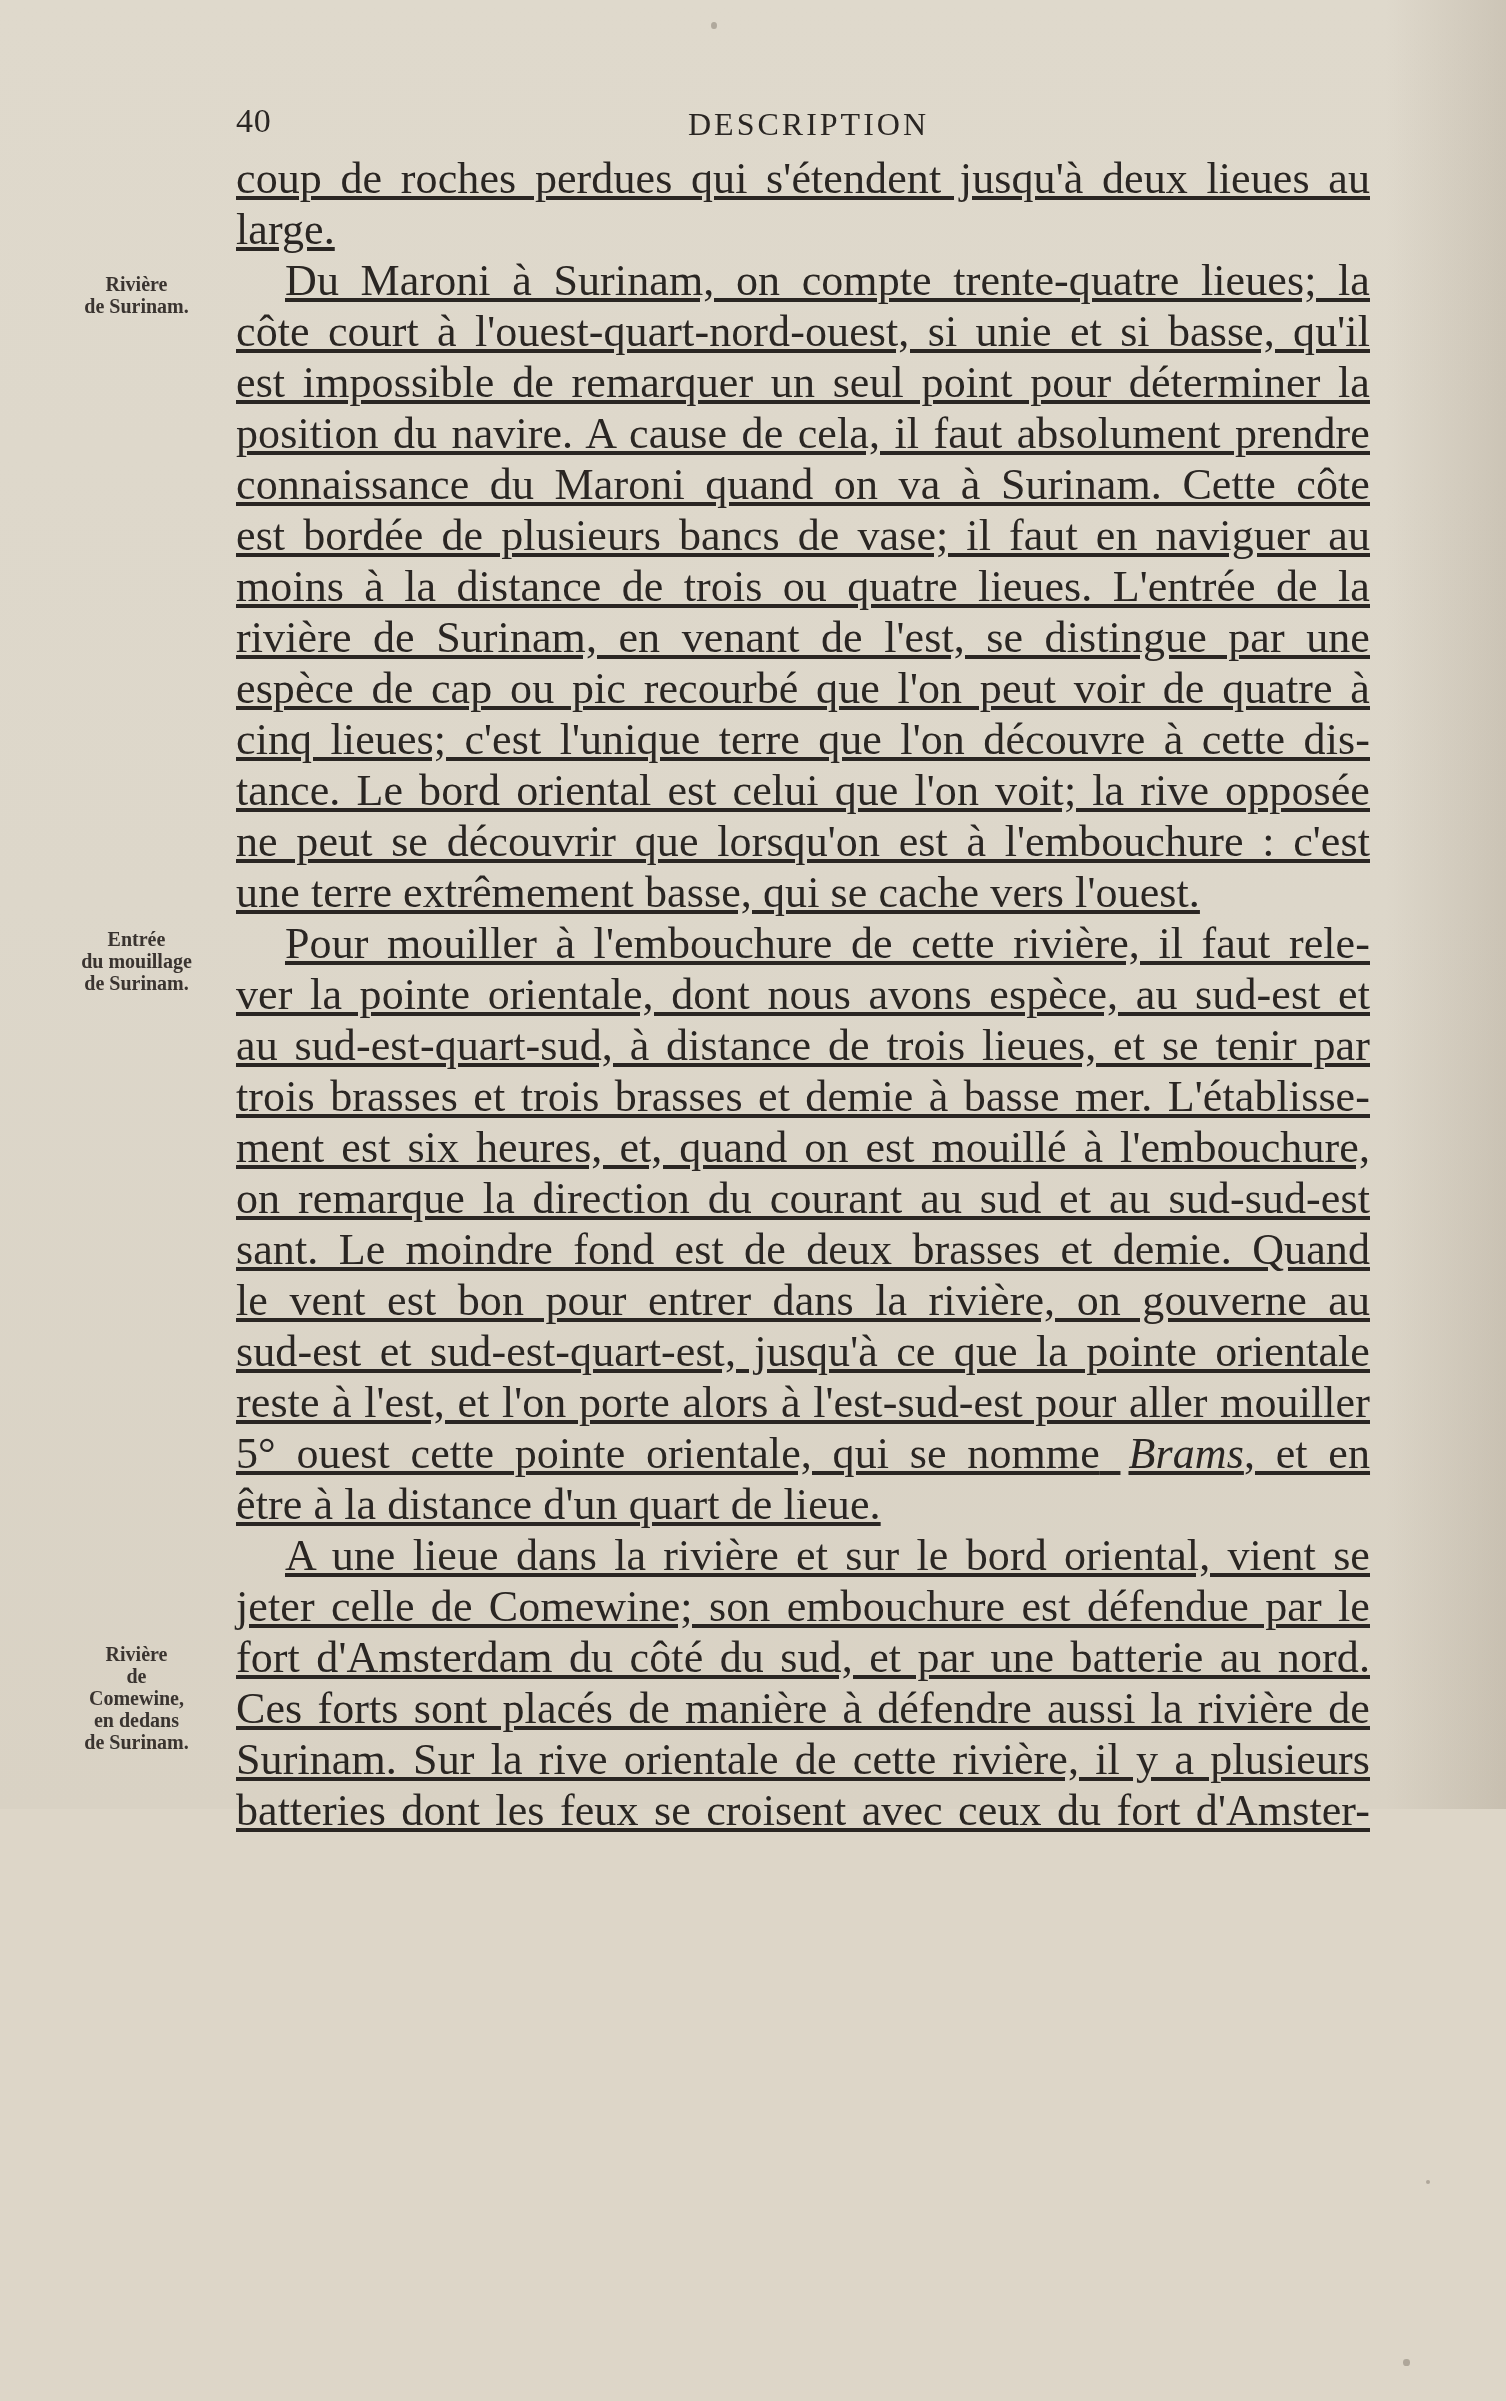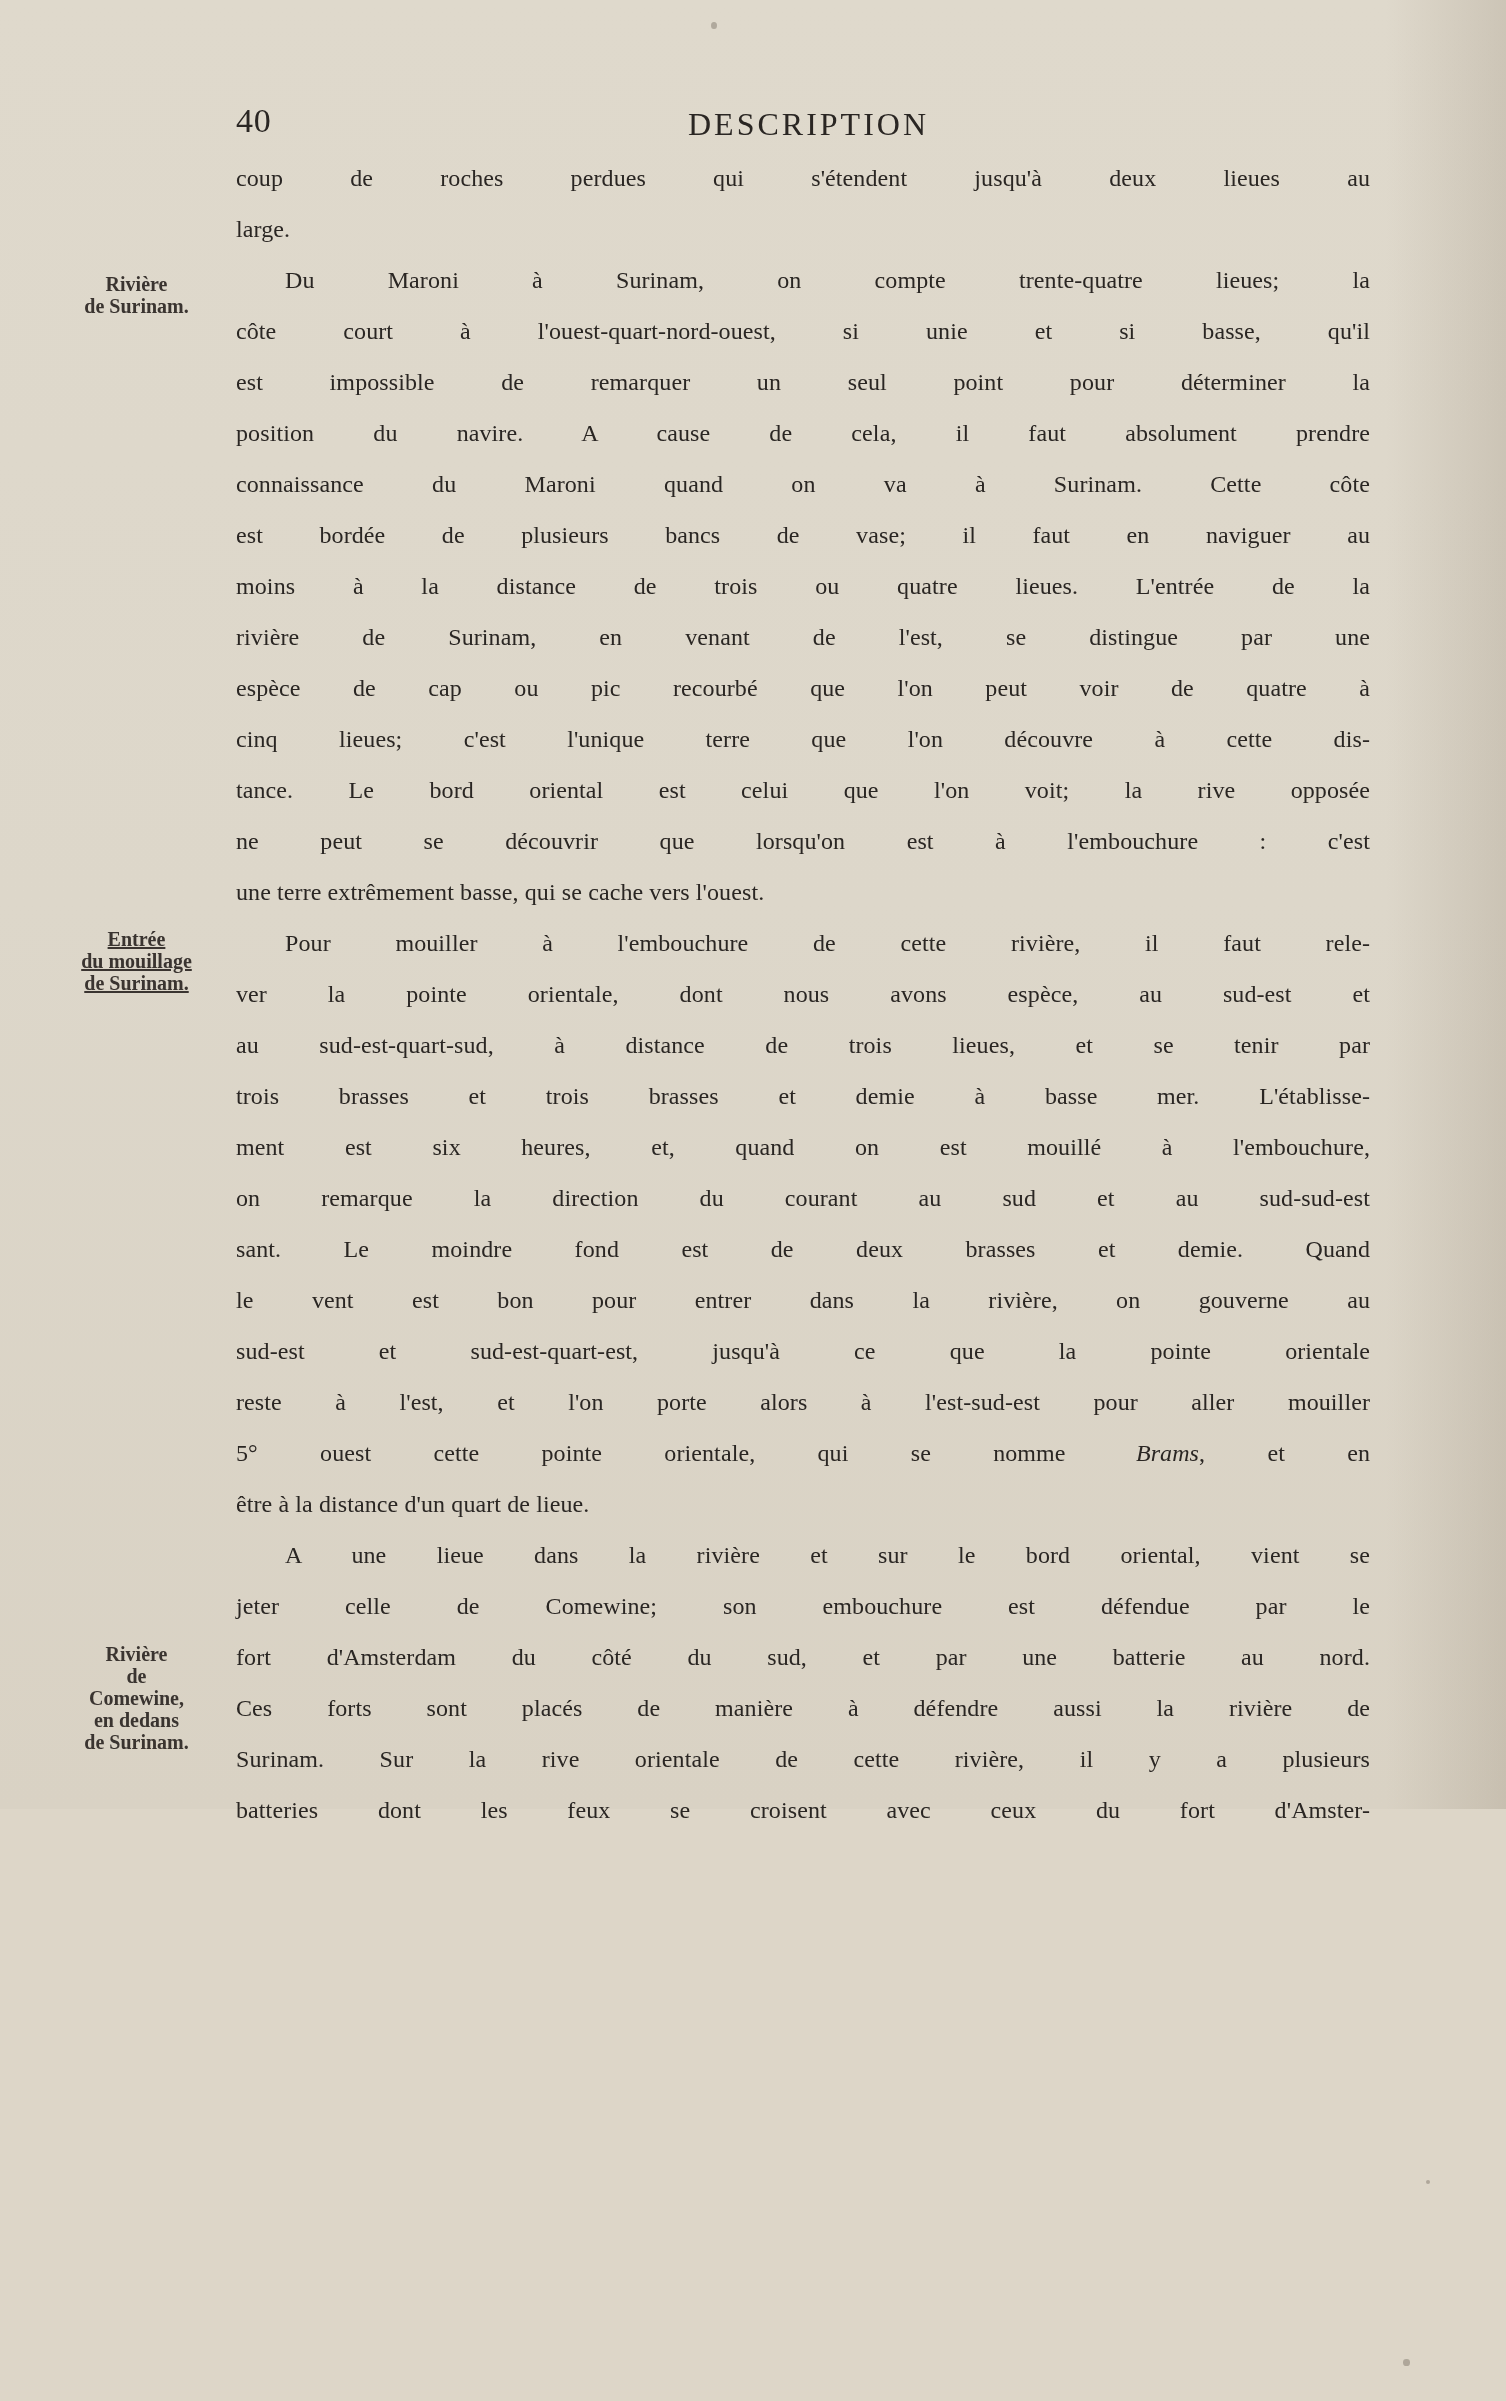--- a/index.html
+++ b/index.html
@@ -49,45 +49,46 @@
     .body-text {
       position: absolute;
       left: 236px;
       top: 153px;
       width: 1134px;
     }
     .line {
       display: block;
       height: 51px;
       line-height: 51px;
-      font-size: 24px;
+      font-size: 44px;
       white-space: nowrap;
       text-align: justify;
       text-align-last: justify;
       letter-spacing: 0.1px;
+      text-decoration: underline;
     }
     .line.last {
       text-align-last: left;
     }
     .line.indent {
       padding-left: 49px;
     }
     .margin-note {
       position: absolute;
       left: 44px;
       width: 185px;
       text-align: center;
       font-size: 20px;
       line-height: 22px;
       font-weight: bold;
       color: #3a3430;
     }
     .margin-note span { display: block; }
     .note-1 { top: 273px; }
-    .note-2 { top: 928px; text-decoration: underline; }
+    .note-2 { top: 928px; }
     .note-3 { top: 1643px; }
     em { font-style: italic; margin-left: 8px; }
     .spot {
       position: absolute;
       border-radius: 50%;
       background: rgba(90,80,70,0.35);
     }
   </style>
 </head>
 <body>

